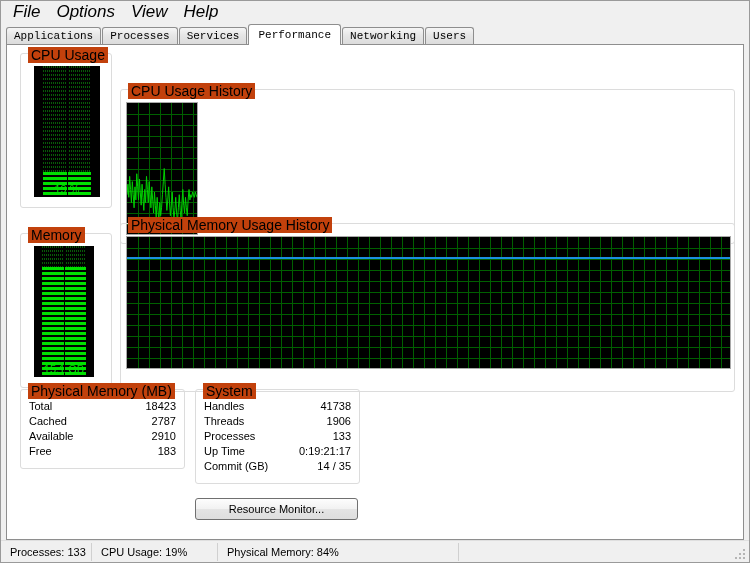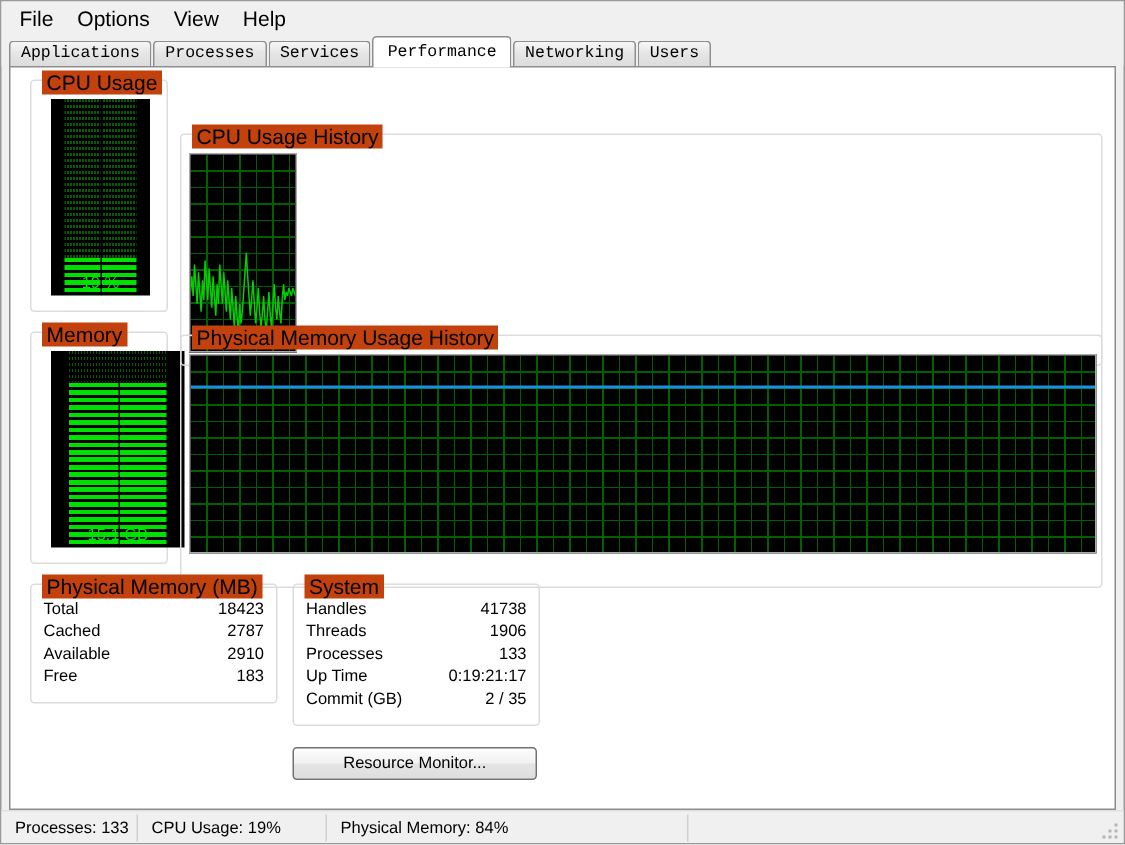--- a/index.html
+++ b/index.html
@@ -26,24 +26,25 @@
   #menubar {
     height: 21px;
     background: #f0f0f0;
     display: flex;
     align-items: center;
     padding-left: 4px;
     flex: 0 0 auto;
   }
   .menu-item {
     padding: 2px 8px;
-    font-size: 14px;
+    font-size: 17px;
     color: #000;
     cursor: default;
     white-space: nowrap;
+    font-style: italic;
   }
 
   
   #tabstrip {
     position: relative;
     height: 22px;
     flex: 0 0 auto;
     display: flex;
     align-items: flex-end;
     padding-left: 5px;
@@ -260,23 +261,23 @@
     <div class="group" style="left:13px; top:8px; width:92px; height:155px;">
       <div class="legend">CPU Usage</div>
       <div class="meter" id="cpu-meter" style="left:13px; top:12px; width:66px; height:131px;">
         <div class="inactive" style="height: 81%;"></div>
         <div class="active" style="height: 19%;"></div>
         <div class="midline"></div>
         <div class="mlabel">19 %</div>
       </div>
     </div>
 
-    <div class="group" style="left:13px; top:176px; width:92px; height:155px;">
+    <div class="group" style="left:13px; top:188px; width:92px; height:155px;">
       <div class="legend">Memory</div>
-      <div class="meter" id="mem-meter" style="left:13px; top:12px; width:89px; height:131px;">
+      <div class="meter" id="mem-meter" style="left:13px; top:12px; width:60px; height:131px;">
         <div class="inactive" style="height: 16%;"></div>
         <div class="active" style="height: 84%;"></div>
         <div class="midline"></div>
         <div class="mlabel">15.1 GB</div>
       </div>
     </div>
 
     <div class="group" style="left:113px; top:8px; width:615px; height:155px;margin-top:36px;">
       <div class="legend">CPU Usage History</div>
       <div id="cpu-graphs" style="position: absolute; left: 5px; top: 12px; right: 5px; height: 133px; display: flex; gap: 4px;">
@@ -380,21 +381,21 @@
         <div class="row">
           <span class="k">Processes</span>
           <span class="v">133</span>
         </div>
         <div class="row">
           <span class="k">Up Time</span>
           <span class="v">0:19:21:17</span>
         </div>
         <div class="row">
           <span class="k">Commit (GB)</span>
-          <span class="v">2 / 35</span>
+          <span class="v">14 / 35</span>
         </div>
       </div>
     </div>
 
     <div class="btn" style="left:188px; top:453px; width:163px; height:22px;">Resource Monitor...</div>
 
   </div>
 
   <div id="statusbar">
     <div class="cell c0">Processes: 133</div>

